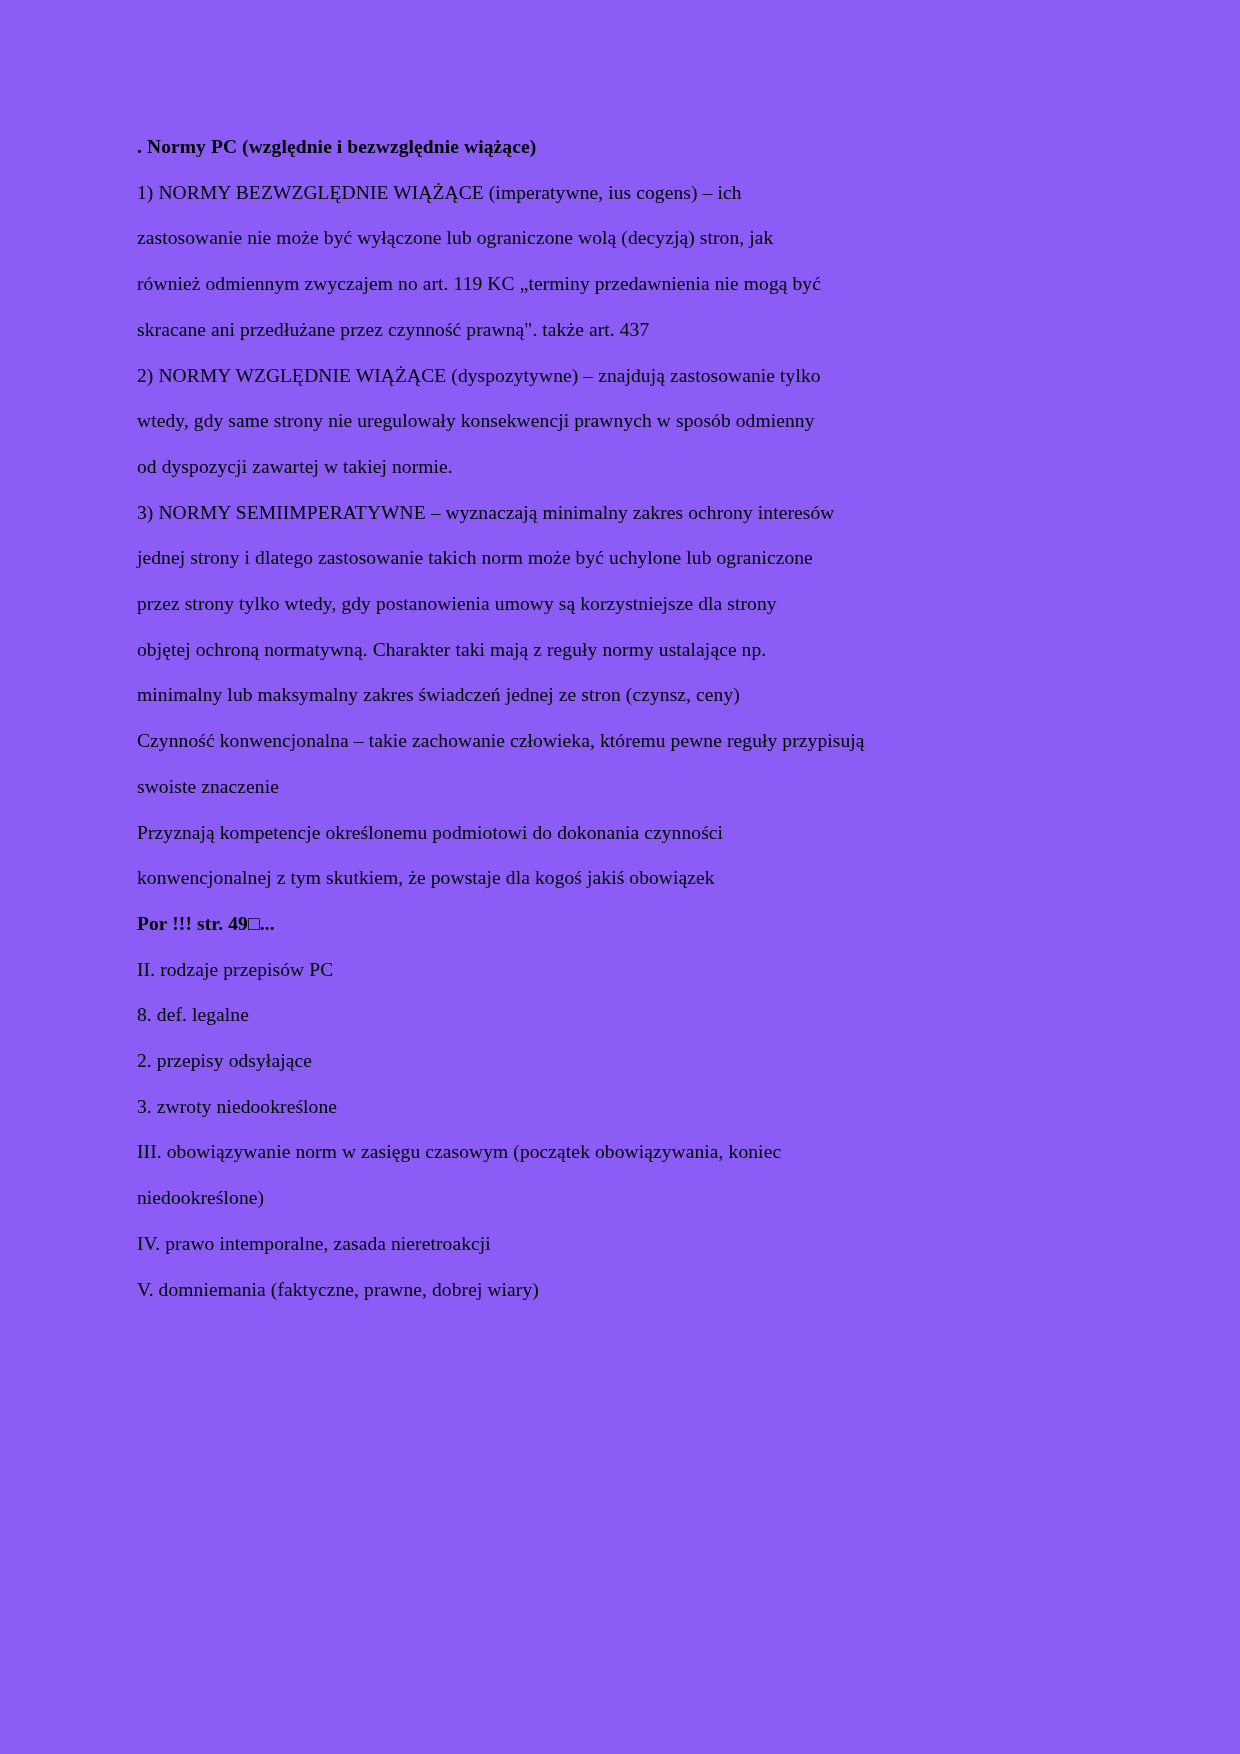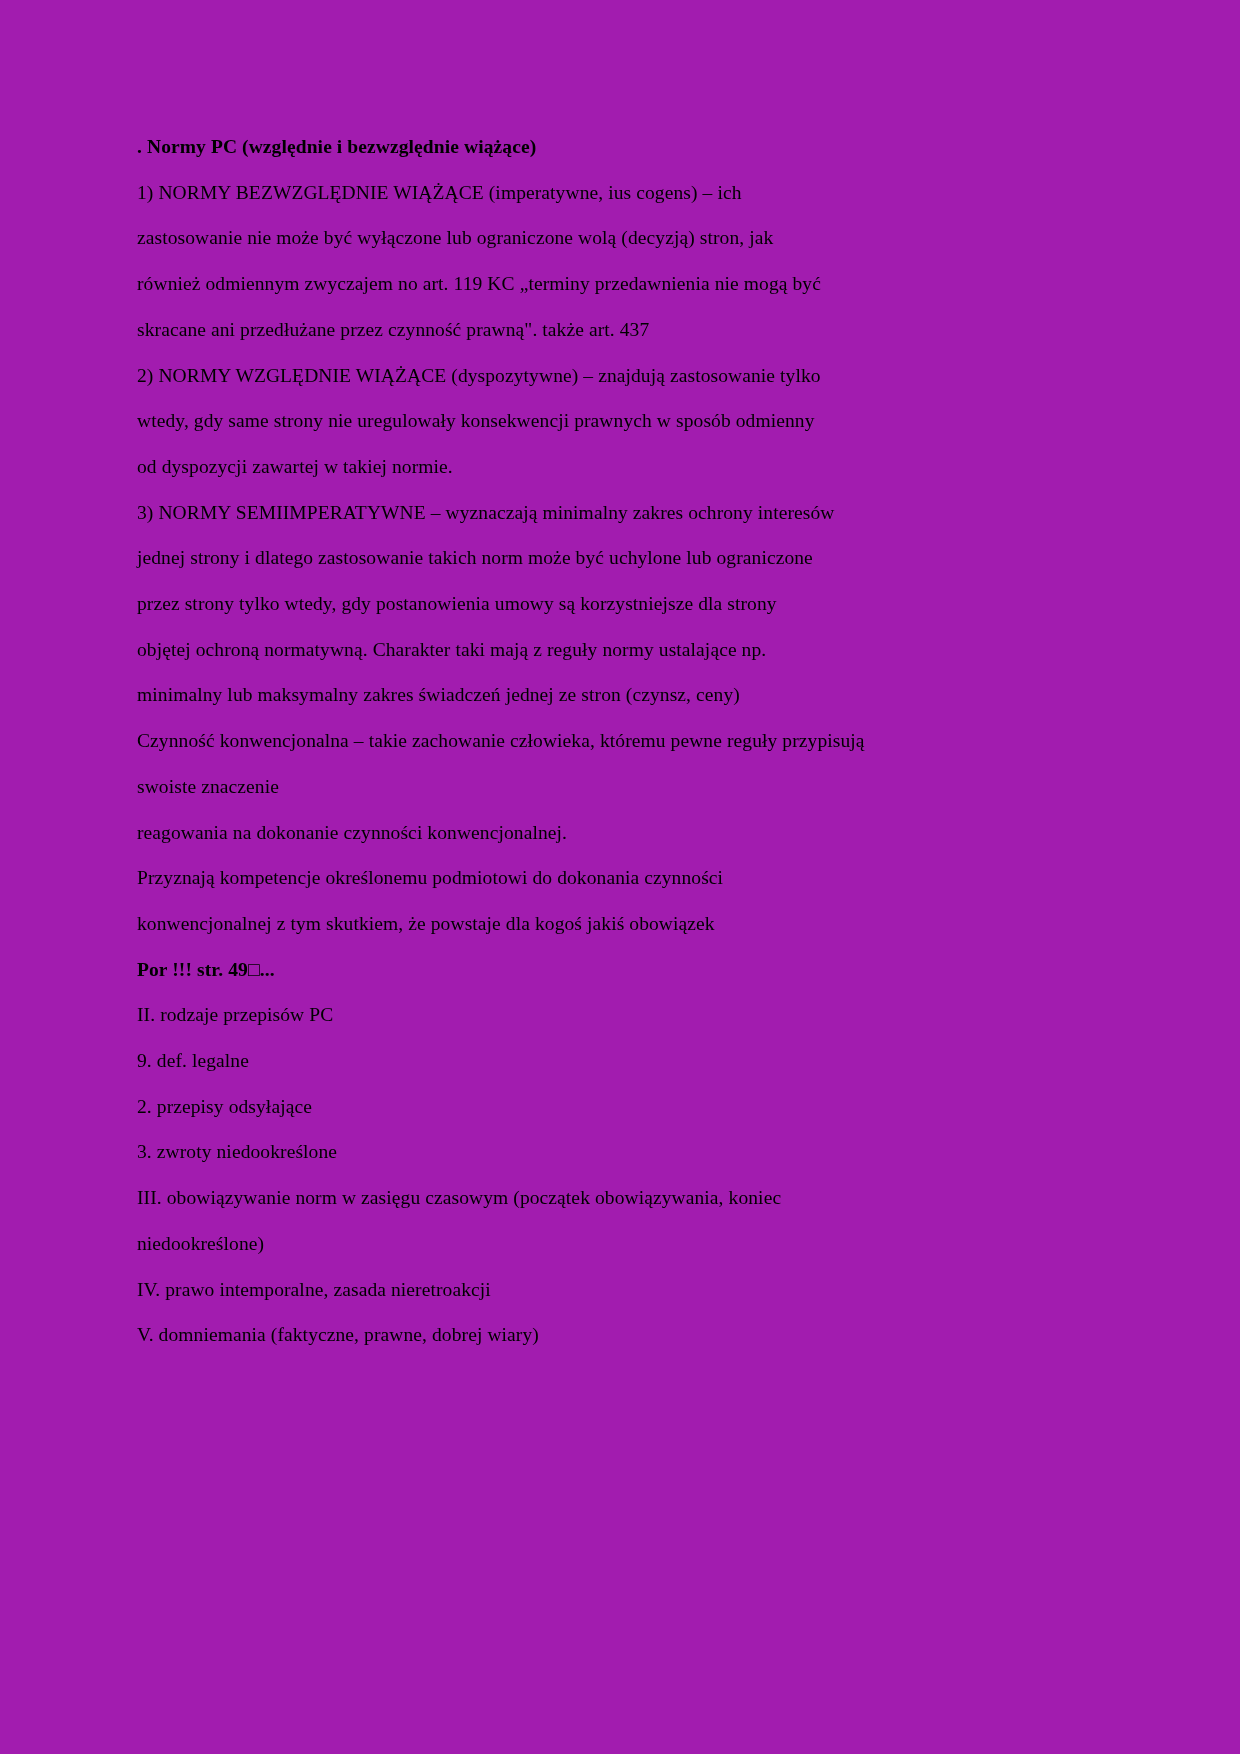--- a/index.html
+++ b/index.html
@@ -4,21 +4,21 @@
 <style>
   html, body {
     margin: 0;
     padding: 0;
     background: #ffffff;
   }
   .page {
     position: relative;
     width: 1240px;
     height: 1754px;
-    background: #a21caf;
+    background: #8b5cf6;
     overflow: hidden;
     font-family: "Liberation Serif", serif;
     color: #000000;
   }
   .content {
     position: absolute;
     left: 137px;
     top: 124px;
     width: 990px;
   }
@@ -46,26 +46,25 @@
       <div class="line">2) NORMY WZGLĘDNIE WIĄŻĄCE (dyspozytywne) – znajdują zastosowanie tylko</div>
       <div class="line">wtedy, gdy same strony nie uregulowały konsekwencji prawnych w sposób odmienny</div>
       <div class="line">od dyspozycji zawartej w takiej normie.</div>
       <div class="line">3) NORMY SEMIIMPERATYWNE – wyznaczają minimalny zakres ochrony interesów</div>
       <div class="line">jednej strony i dlatego zastosowanie takich norm może być uchylone lub ograniczone</div>
       <div class="line">przez strony tylko wtedy, gdy postanowienia umowy są korzystniejsze dla strony</div>
       <div class="line">objętej ochroną normatywną. Charakter taki mają z reguły normy ustalające np.</div>
       <div class="line">minimalny lub maksymalny zakres świadczeń jednej ze stron (czynsz, ceny)</div>
       <div class="line">Czynność konwencjonalna – takie zachowanie człowieka, któremu pewne reguły przypisują</div>
       <div class="line">swoiste znaczenie</div>
-      <div class="line">reagowania na dokonanie czynności konwencjonalnej.</div>
       <div class="line">Przyznają kompetencje określonemu podmiotowi do dokonania czynności</div>
       <div class="line">konwencjonalnej z tym skutkiem, że powstaje dla kogoś jakiś obowiązek</div>
       <div class="line bold">Por !!! str. 49□...</div>
       <div class="line">II. rodzaje przepisów PC</div>
-      <div class="line">9. def. legalne</div>
+      <div class="line">8. def. legalne</div>
       <div class="line">2. przepisy odsyłające</div>
       <div class="line">3. zwroty niedookreślone</div>
       <div class="line">III. obowiązywanie norm w zasięgu czasowym (początek obowiązywania, koniec</div>
       <div class="line">niedookreślone)</div>
       <div class="line">IV. prawo intemporalne, zasada nieretroakcji</div>
       <div class="line">V. domniemania (faktyczne, prawne, dobrej wiary)</div>
     </div>
 </div>
 
 </body></html>

